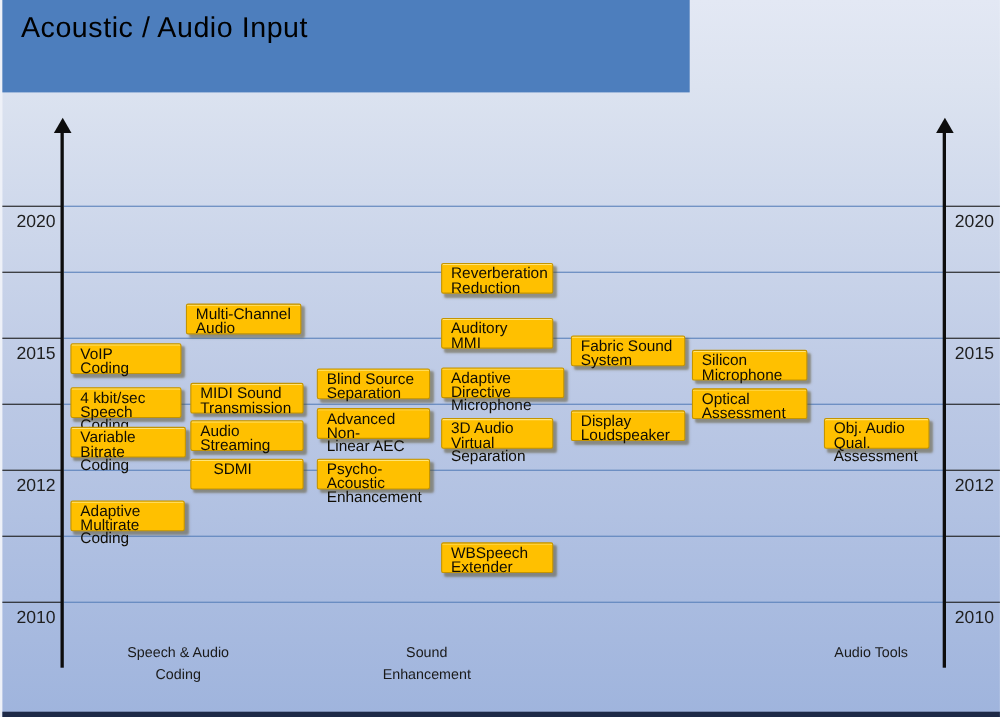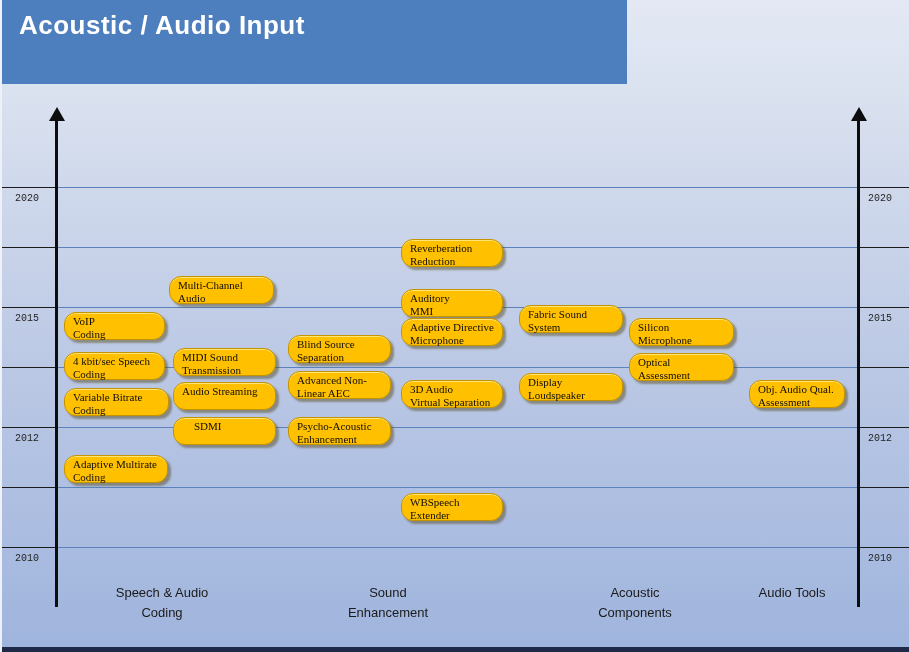--- a/index.html
+++ b/index.html
@@ -11,52 +11,52 @@
     overflow:hidden;
     border-left:2px solid #eef1f8;
     box-sizing:border-box;
   }
   .header{
     position:absolute;left:0;top:0;width:625px;height:84px;
     background:#4d7ebd;
   }
   .header h1{
     margin:0;padding:10px 0 0 17px;
-    font-size:26px;font-weight:bold;color:#ffffff;
+    font-size:26px;font-weight:normal;color:#000000;
     letter-spacing:.5px;
   }
   .bottom-bar{
     position:absolute;left:0;top:647px;width:909px;height:5px;
     background:#1e2a47;
   }
   #chart{position:absolute;left:0;top:0;width:909px;height:652px;}
   .gridline{position:absolute;left:56px;width:800px;height:1px;background:#5b82bb;}
   .tick{position:absolute;height:1px;background:#1c1c1c;}
   .tick-l{left:0;width:54px;}
   .tick-r{left:858px;width:51px;}
   .year{
-    position:absolute;font-size:10px;color:#1f1f1f;
-    font-family:Liberation Mono, monospace;
+    position:absolute;font-size:16px;color:#1f1f1f;
+    font-family:Liberation Sans, sans-serif;
   }
   .yl{left:13px;}
   .yr2{left:866px;}
   .axis-line{position:absolute;top:120px;height:487px;width:3px;background:#0d0d0d;}
   .axis-arrow{
     position:absolute;top:107px;width:0;height:0;
     border-left:8px solid transparent;border-right:8px solid transparent;
     border-bottom:14px solid #0d0d0d;
   }
   .box{
     position:absolute;height:28px;box-sizing:border-box;
     background:#ffc000;
-    border:1px solid #c49400;border-radius:12px;
+    border:1px solid #c49400;border-radius:2px;
     box-shadow:3px 3px 2px rgba(88,76,34,.5), inset 0 1px 0 rgba(255,234,140,.85);
-    font-size:11px;line-height:12.5px;color:#100d04;
+    font-size:14px;line-height:12.5px;color:#100d04;
     padding:2px 3px 0 8px;white-space:pre-line;
-    font-family:Liberation Serif, serif;
+    font-family:Liberation Sans, sans-serif;
   }
   .cat{
     position:absolute;top:583px;width:170px;
     text-align:center;font-size:13px;line-height:20px;color:#1a1a1a;
     white-space:pre-line;
   }
 </style>
 </head>
 <body>
 
@@ -112,41 +112,39 @@
       <div class="box" style="left: 286px; top: 335px; width: 103px;">Blind Source
 Separation</div>
       <div class="box" style="left: 286px; top: 371px; width: 103px;">Advanced Non-
 Linear AEC</div>
       <div class="box" style="left: 286px; top: 417px; width: 103px;">Psycho-Acoustic
 Enhancement</div>
       <div class="box" style="left: 399px; top: 239px; width: 102px;">Reverberation
 Reduction</div>
       <div class="box" style="left: 399px; top: 289px; width: 102px;">Auditory
 MMI</div>
-      <div class="box" style="left: 399px; top: 318px; width: 102px;">Adaptive Directive
+      <div class="box" style="left: 399px; top: 334px; width: 112px;">Adaptive Directive
 Microphone</div>
       <div class="box" style="left: 399px; top: 380px; width: 102px;">3D Audio
 Virtual Separation</div>
       <div class="box" style="left: 399px; top: 447px; width: 102px; margin-top: 46px;">WBSpeech
 Extender</div>
       <div class="box" style="left: 517px; top: 305px; width: 104px;">Fabric Sound
 System</div>
       <div class="box" style="left: 517px; top: 373px; width: 104px;">Display
 Loudspeaker</div>
       <div class="box" style="left: 627px; top: 318px; width: 105px;">Silicon
 Microphone</div>
       <div class="box" style="left: 627px; top: 353px; width: 105px;">Optical
 Assessment</div>
       <div class="box" style="left: 747px; top: 380px; width: 96px;">Obj. Audio Qual.
 Assessment</div>
       <div class="cat" style="left: 75px;">Speech &amp; Audio
 Coding</div>
       <div class="cat" style="left: 301px;">Sound
 Enhancement</div>
-      <div class="cat" style="left: 548px;">Acoustic
-Components</div>
       <div class="cat" style="left: 705px;">Audio Tools</div>
     </div>
   <div class="header">
     <h1>Acoustic / Audio Input</h1>
   </div>
   <div class="bottom-bar"></div>
 </div>
 
 </body></html>

